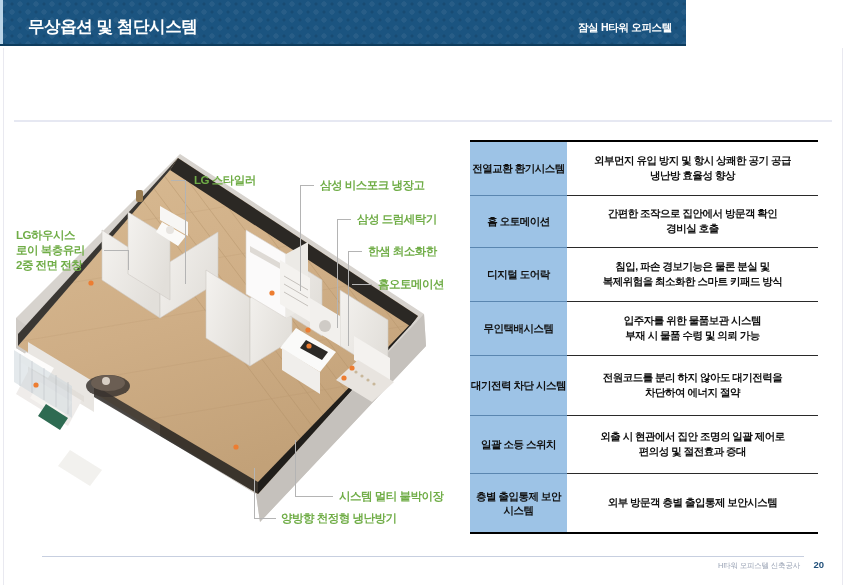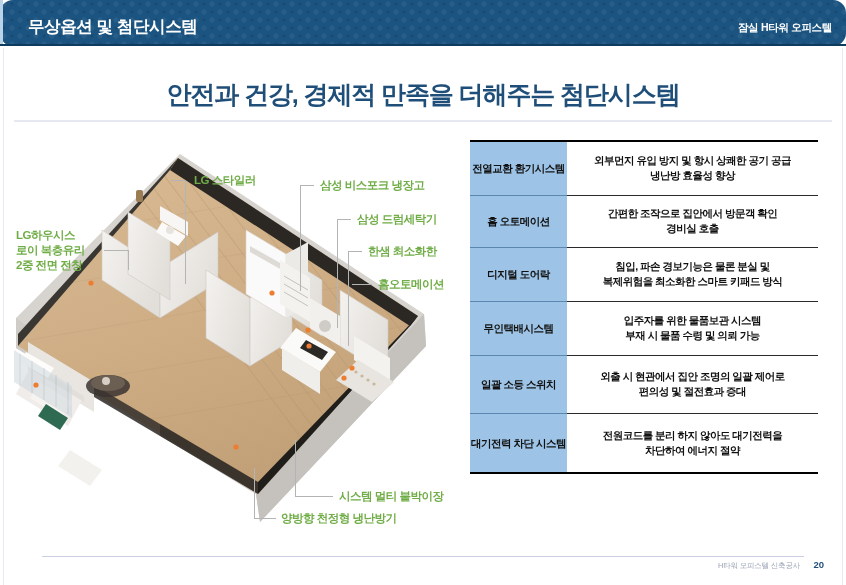--- a/index.html
+++ b/index.html
@@ -7,29 +7,28 @@
     width:846px;height:585px;
     background:#ffffff;
     font-family:"Liberation Sans","DejaVu Sans",sans-serif;
     overflow:hidden;
     position:relative;
   }
   #slide{position:relative;width:846px;height:585px;background:#fff;overflow:hidden;}
 
   
   .header-band{
-    position:absolute;left:0;top:0;width:846px;height:46px;
+    position:absolute;left:0;top:0;width:686px;height:46px;
     background-color:#1b5480;
     background-image:
       radial-gradient(circle at 4px 4px, rgba(255,255,255,0.055) 2.4px, rgba(0,0,0,0) 2.9px),
       radial-gradient(circle at 12px 12px, rgba(255,255,255,0.055) 2.4px, rgba(0,0,0,0) 2.9px),
       radial-gradient(circle at 4px 12px, rgba(0,0,0,0.10) 1.3px, rgba(0,0,0,0) 1.8px),
       radial-gradient(circle at 12px 4px, rgba(0,0,0,0.10) 1.3px, rgba(0,0,0,0) 1.8px);
     background-size:16px 16px,16px 16px,16px 16px,16px 16px;
-    border-radius:13px;
   }
   .header-band:after{
     content:"";position:absolute;left:0;right:0;bottom:0;height:2px;
     background:#0d3c5e;
   }
   .header-left-accent{
     position:absolute;left:0;top:0;width:3px;height:46px;background:#b9d4e8;
   }
   .header-title{
     position:absolute;left:28px;top:16px;
@@ -121,21 +120,20 @@
 
   <div class="header-band">
     <div class="header-left-accent"></div>
     <div class="header-title">무상옵션 및 첨단시스템</div>
     <div class="header-right">잠실 H타워 오피스텔</div>
   </div>
 
   <div class="edge-left"></div>
   <div class="edge-right"></div>
 
-  <div class="headline">안전과 건강, 경제적 만족을 더해주는 첨단시스템</div>
   <div class="rule"></div>
 
   <div class="render-wrap">
     <svg class="render-svg" width="450" height="380" viewBox="0 0 450 380">
       <defs>
         <linearGradient id="floorG" x1="0" y1="0" x2="0.4" y2="1">
           <stop offset="0%" stop-color="#d9bb93"></stop>
           <stop offset="55%" stop-color="#cfae86"></stop>
           <stop offset="100%" stop-color="#c2a178"></stop>
         </linearGradient>
@@ -357,37 +355,46 @@
       </tr>
       <tr style="height:54px;padding-left:8px;">
         <td class="k">
           <span class="line">무인택배시스템</span>
         </td>
         <td class="v">
           <span class="line">입주자를 위한 물품보관 시스템</span>
           <span class="line">부재 시  물품 수령 및 의뢰 가능</span>
         </td>
       </tr>
+      <tr style="height:60px;">
+        <td class="k">
+          <span class="line">대기전력</span>
+          <span class="line">차단 시스템</span>
+        </td>
+        <td class="v">
+          <span class="line">전원코드를 분리 하지 않아도 대기전력을</span>
+          <span class="line">차단하여 에너지 절약</span>
+        </td>
+      </tr>
       <tr style="height:58px;">
         <td class="k">
           <span class="line">일괄 소등 스위치</span>
         </td>
         <td class="v">
           <span class="line">외출 시 현관에서 집안 조명의 일괄 제어로</span>
           <span class="line">편의성 및 절전효과 증대</span>
         </td>
       </tr>
       <tr style="height:60px;">
         <td class="k">
-          <span class="line">대기전력</span>
-          <span class="line">차단 시스템</span>
-        </td>
-        <td class="v">
-          <span class="line">전원코드를 분리 하지 않아도 대기전력을</span>
-          <span class="line">차단하여 에너지 절약</span>
+          <span class="line">층별 출입통제</span>
+          <span class="line">보안 시스템</span>
+        </td>
+        <td class="v">
+          <span class="line">외부 방문객 층별 출입통제 보안시스템</span>
         </td>
       </tr>
     </tbody>
   </table>
 
   <div class="footer-rule"></div>
   <div class="footer-text">H타워 오피스텔 신축공사</div>
   <div class="footer-page">20</div>
 
 </div>

